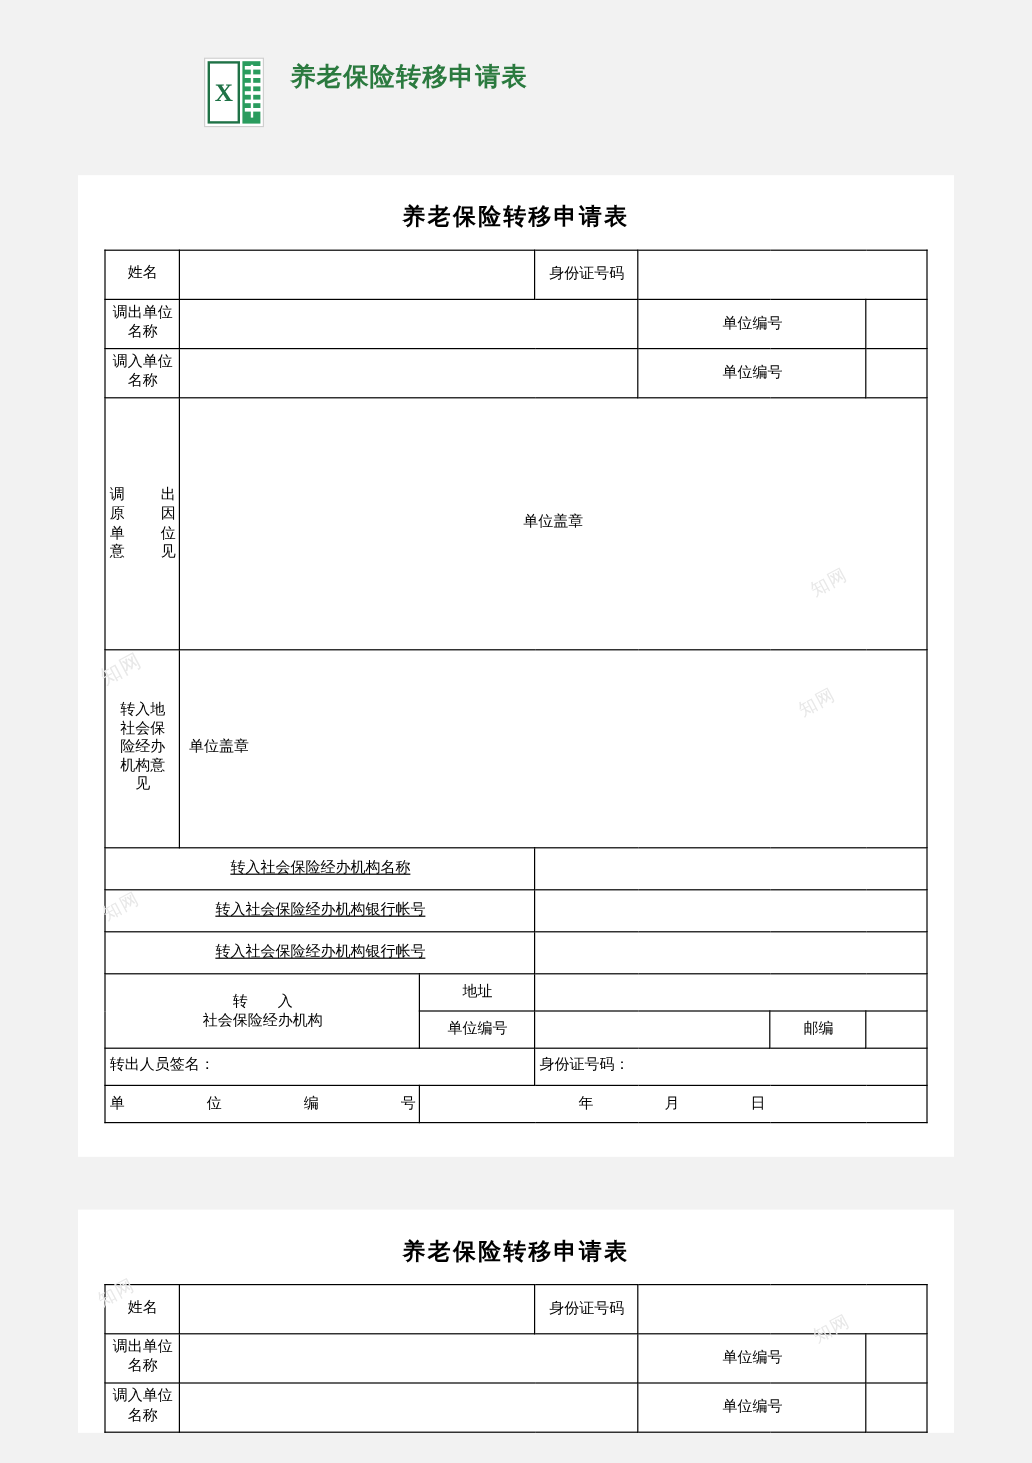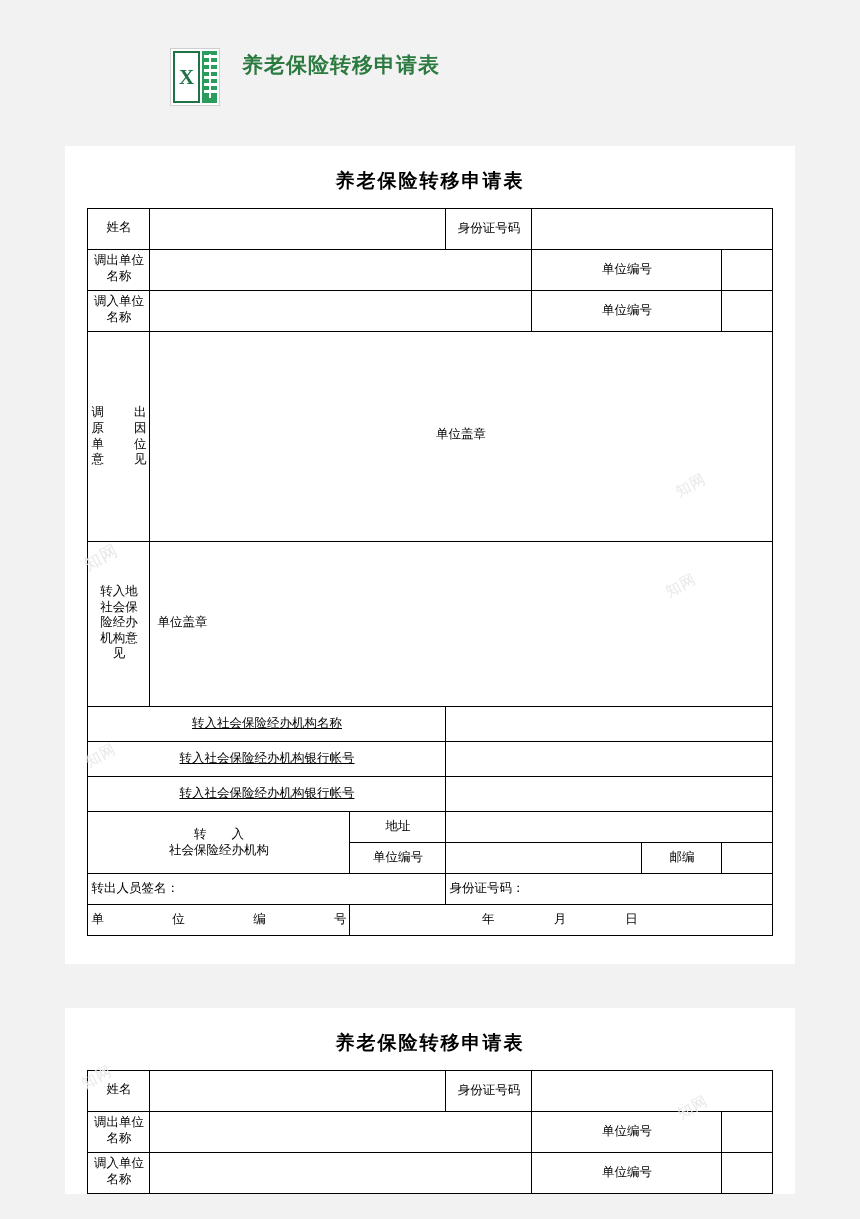--- a/index.html
+++ b/index.html
@@ -118,21 +118,21 @@
   }
   .stamp-left{
     text-align:left;
     padding-bottom:2px;
     padding-left:4px;
     font-size:12.5px;
   }
   .row-h{height:30px;text-decoration:underline;}
   .row-h2{height:36px;font-family:Liberation Mono, monospace;}
   .row-h3{height:26px;}
-  .sign-cell{padding-left:4px;}
+  .sign-cell{padding-left:4px;font-family:Liberation Mono, monospace;}
   .date-line{letter-spacing:2px;}
   .date-line span{display:inline-block;}
   
   .wm{
     position:absolute;
     color:#e8e8e8;
     font-size:17px;
     font-family:"Liberation Serif",serif;
     transform:rotate(-28deg);
     pointer-events:none;

